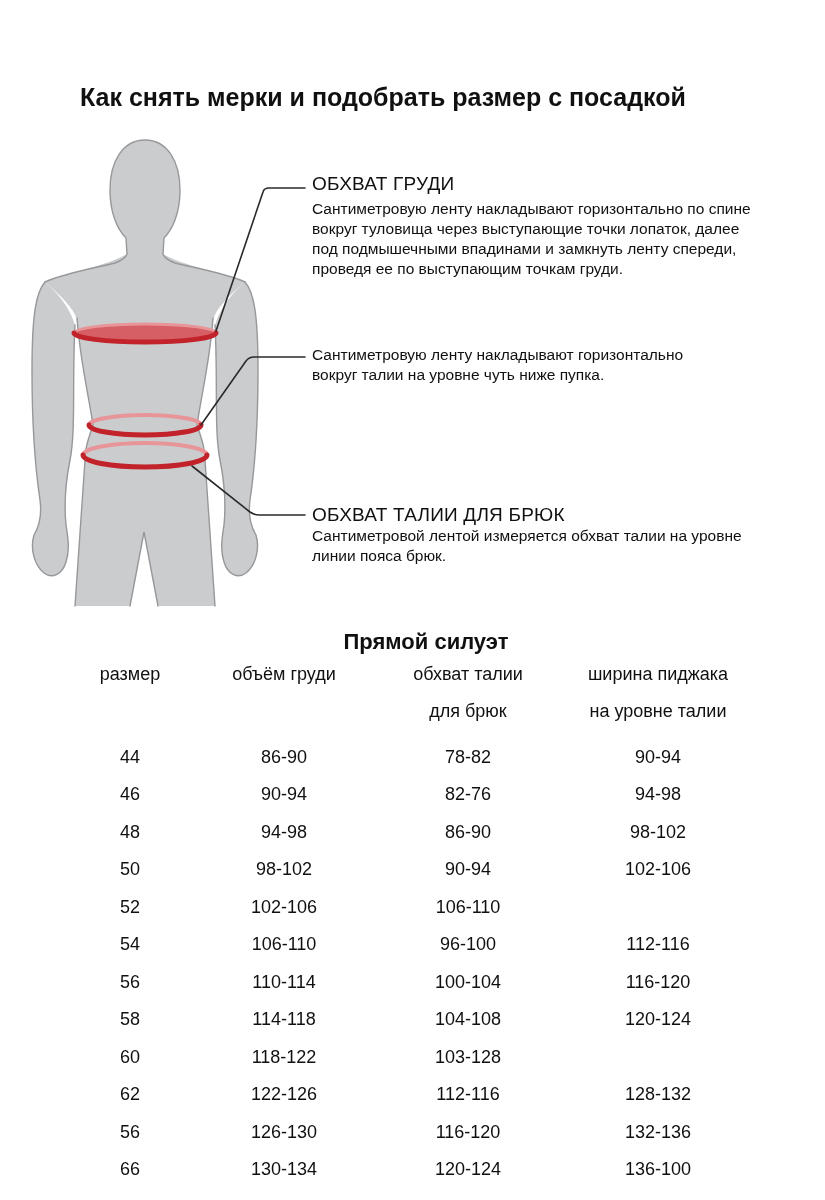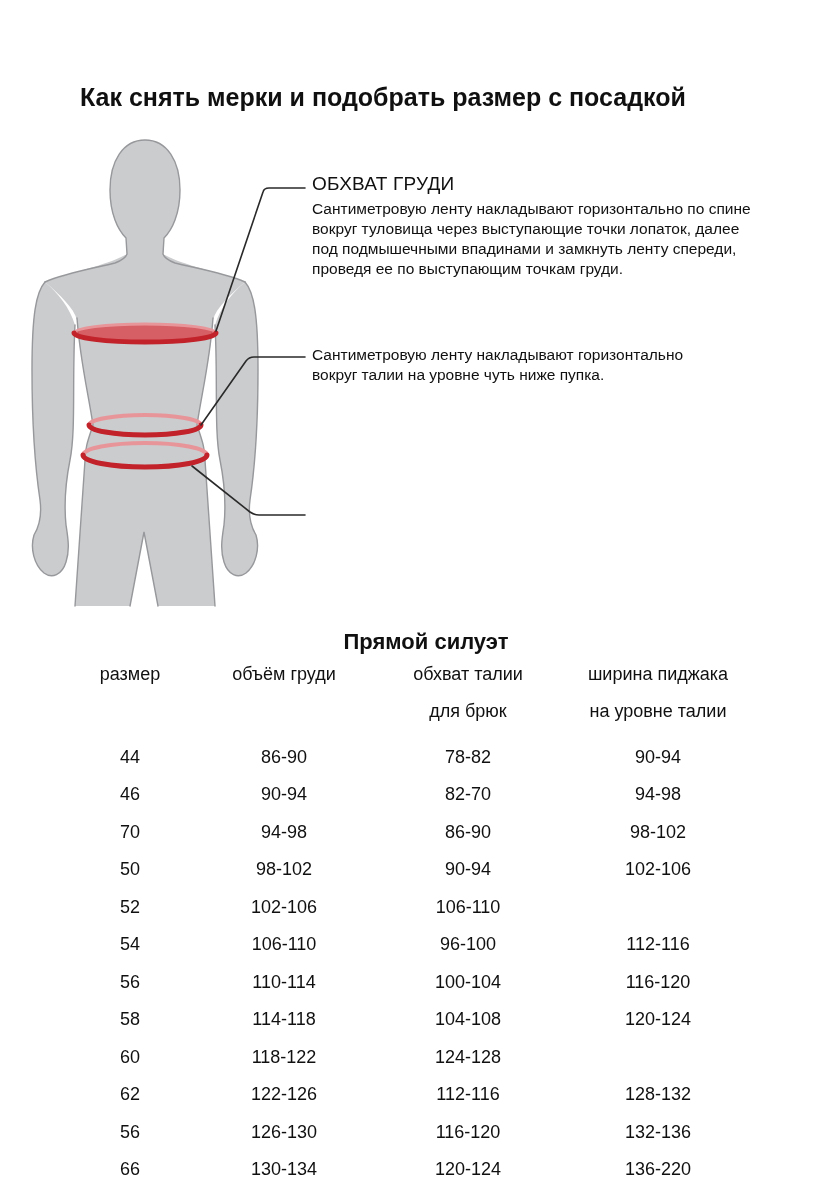--- a/index.html
+++ b/index.html
@@ -96,20 +96,24 @@
 
   <section class="measure-section section-chest">
     <h2>ОБХВАТ ГРУДИ</h2>
     <p>Сантиметровую ленту накладывают горизонтально по спине вокруг туловища через выступающие точки лопаток, далее под подмышечными впадинами и замкнуть ленту спереди, проведя ее по выступающим точкам груди.</p>
   </section>
 
   <section class="measure-section section-waist-jacket">
     <p>Сантиметровую ленту накладывают горизонтально вокруг талии на уровне чуть ниже пупка.</p>
   </section>
 
+  <section class="measure-section section-waist-trousers">
+    <h2>ОБХВАТ ТАЛИИ ДЛЯ БРЮК</h2>
+    <p>Сантиметровой лентой измеряется обхват талии на уровне линии пояса брюк.</p>
+  </section>
 
   <h3 class="table-title">Прямой силуэт</h3>
 
   <div class="size-table">
     <div class="trow">
       <div class="cell">размер</div>
       <div class="cell">объём груди</div>
       <div class="cell">обхват талии</div>
       <div class="cell">ширина пиджака</div>
     </div>
@@ -123,25 +127,25 @@
 
     <div class="trow">
       <div class="cell">44</div>
       <div class="cell">86-90</div>
       <div class="cell">78-82</div>
       <div class="cell">90-94</div>
     </div>
     <div class="trow">
       <div class="cell">46</div>
       <div class="cell">90-94</div>
-      <div class="cell">82-70</div>
+      <div class="cell">82-76</div>
       <div class="cell">94-98</div>
     </div>
     <div class="trow">
-      <div class="cell">70</div>
+      <div class="cell">48</div>
       <div class="cell">94-98</div>
       <div class="cell">86-90</div>
       <div class="cell">98-102</div>
     </div>
     <div class="trow">
       <div class="cell">50</div>
       <div class="cell">98-102</div>
       <div class="cell">90-94</div>
       <div class="cell">102-106</div>
     </div>
@@ -164,35 +168,35 @@
     </div>
     <div class="trow">
       <div class="cell">58</div>
       <div class="cell">114-118</div>
       <div class="cell">104-108</div>
       <div class="cell">120-124</div>
     </div>
     <div class="trow">
       <div class="cell">60</div>
       <div class="cell">118-122</div>
-      <div class="cell">124-128</div>
+      <div class="cell">103-128</div>
     </div>
     <div class="trow">
       <div class="cell">62</div>
       <div class="cell">122-126</div>
       <div class="cell">112-116</div>
       <div class="cell">128-132</div>
     </div>
     <div class="trow">
       <div class="cell">56</div>
       <div class="cell">126-130</div>
       <div class="cell">116-120</div>
       <div class="cell">132-136</div>
     </div>
     <div class="trow">
       <div class="cell">66</div>
       <div class="cell">130-134</div>
       <div class="cell">120-124</div>
-      <div class="cell">136-220</div>
+      <div class="cell">136-100</div>
     </div>
   </div>
 
 </div>
 
 </body></html>

